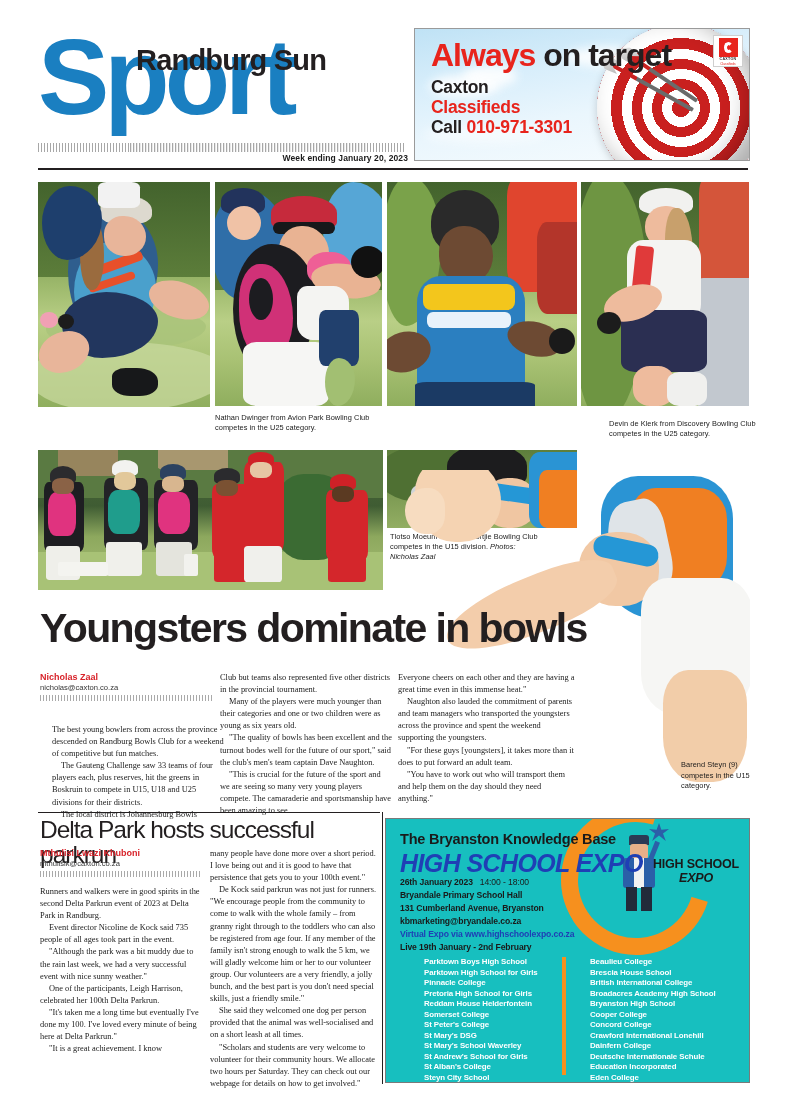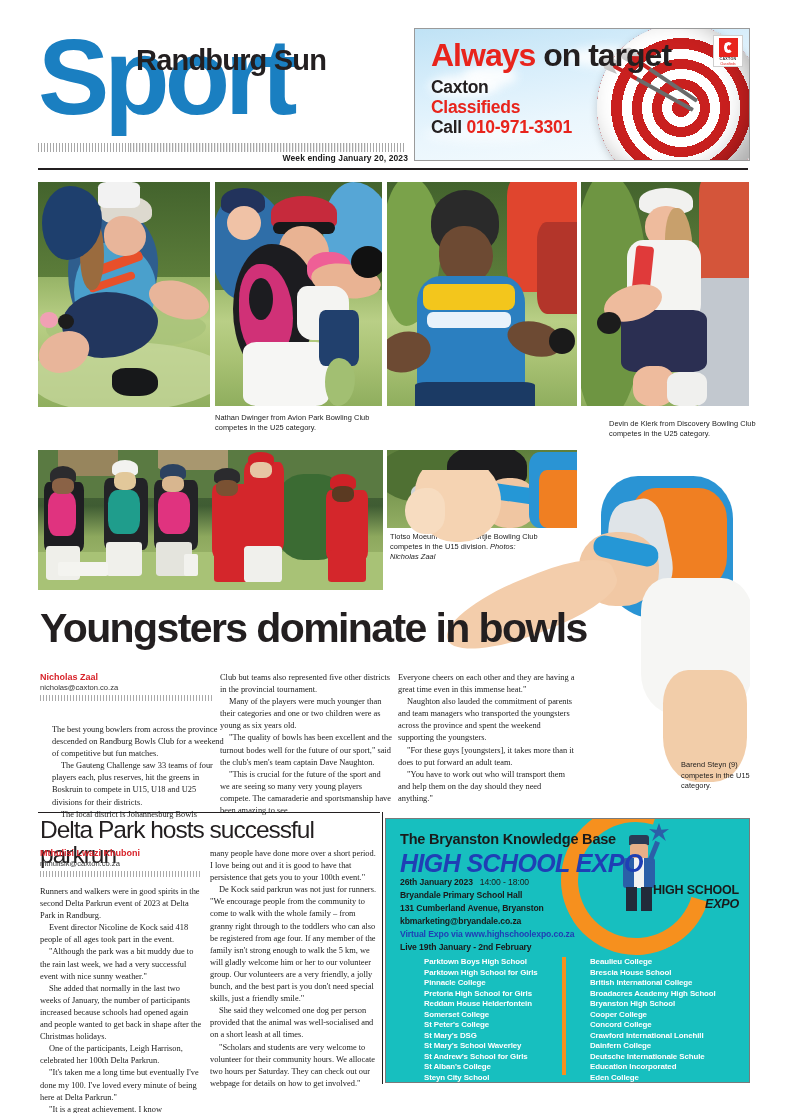--- a/index.html
+++ b/index.html
@@ -117,21 +117,21 @@
   }
   .expo-ring {
     position:absolute; right:38px; top:-14px; width:150px; height:150px; border-radius:50%;
     border:17px solid #f6901e; border-right-color:transparent; transform:rotate(-28deg);
   }
   .expo-kid { position:absolute; right:88px; top:16px; width:44px; height:76px; }
   .expo-t1 { position:absolute; left:14px; top:12px; font-size:14.5px; font-weight:bold; color:#1a1a1a; letter-spacing:-.2px; }
   .expo-t2 { position:absolute; left:14px; top:30px; font-size:25px; font-weight:bold; font-style:italic; color:#1f3fb5; letter-spacing:-.6px; }
   .expo-l { position:absolute; left:14px; font-size:8.6px; font-weight:bold; color:#1a1a1a; letter-spacing:-.1px; }
   .expo-l.blue { color:#1f3fb5; }
-  .expo-badge { position:absolute; right:10px; top:64px; text-align:right; }
+  .expo-badge { position:absolute; right:10px; top:38px; text-align:center; }
   .expo-badge .a { font-size:12.5px; font-weight:bold; color:#1a1a1a; letter-spacing:-.2px; }
   .expo-badge .b { font-size:12.5px; font-weight:bold; font-style:italic; color:#1a1a1a; letter-spacing:-.2px; }
   .expo-schools { position:absolute; left:14px; top:104px; width:340px; display:flex; gap:16px; }
   .expo-schools ul { list-style:none; width:162px; }
   .expo-schools li { font-size:7.9px; font-weight:bold; color:#ffffff; line-height:1.33; letter-spacing:-.1px; }
   .expo-div { position:absolute; left:176px; top:112px; width:4px; height:148px; background:#f6901e; }
 </style>
 </head>
 <body>
 
@@ -364,23 +364,22 @@
   <div class="hl-sub">Delta Park hosts successful parkrun</div>
 
   <div style="position:absolute; left:40px; top:848px; width:162px;">
     <div class="byline-name">Mthulisi Lwazi Khuboni</div>
     <div class="byline-mail">mthulisik@caxton.co.za</div>
     <div class="byline-rule"></div>
   </div>
 
   <div class="body-col" style="left:40px; top:886px; width:162px;">
     <p class="first">Runners and walkers were in good spirits in the second Delta Parkrun event of 2023 at Delta Park in Randburg.</p>
-    <p>Event director Nicoline de Kock said 418 people of all ages took part in the event.</p>
+    <p>Event director Nicoline de Kock said 735 people of all ages took part in the event.</p>
     <p>"Although the park was a bit muddy due to the rain last week, we had a very successful event with nice sunny weather."</p>
-    <p>She added that normally in the last two weeks of January, the number of participants increased because schools had opened again and people wanted to get back in shape after the Christmas holidays.</p>
     <p>One of the participants, Leigh Harrison, celebrated her 100th Delta Parkrun.</p>
     <p>"It's taken me a long time but eventually I've done my 100. I've loved every minute of being here at Delta Parkrun."</p>
     <p>"It is a great achievement. I know</p>
   </div>
 
   <div class="body-col" style="left:210px; top:848px; width:168px;">
     <p class="first">many people have done more over a short period. I love being out and it is good to have that persistence that gets you to your 100th event."</p>
     <p>De Kock said parkrun was not just for runners. "We encourage people from the community to come to walk with the whole family – from granny right through to the toddlers who can also be registered from age four. If any member of the family isn't strong enough to walk the 5 km, we will gladly welcome him or her to our volunteer group. Our volunteers are a very friendly, a jolly bunch, and the best part is you don't need special skills, just a friendly smile."</p>
     <p>She said they welcomed one dog per person provided that the animal was well-socialised and on a short leash at all times.</p>
     <p>"Scholars and students are very welcome to volunteer for their community hours. We allocate two hours per Saturday. They can check out our webpage for details on how to get involved."</p>

